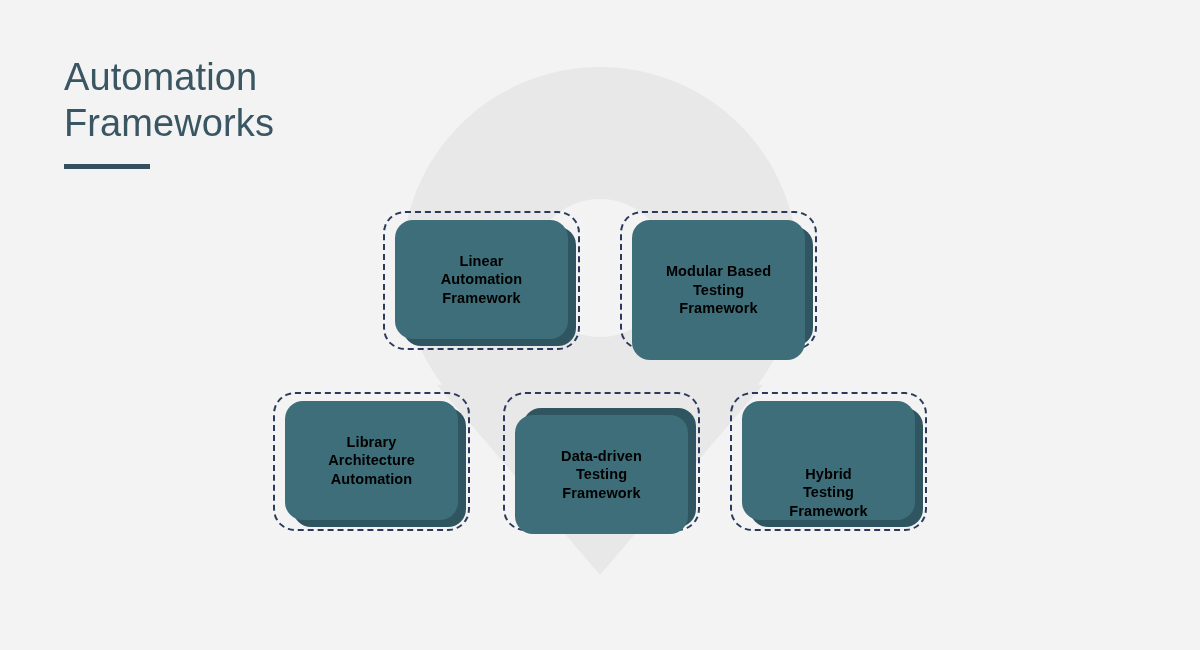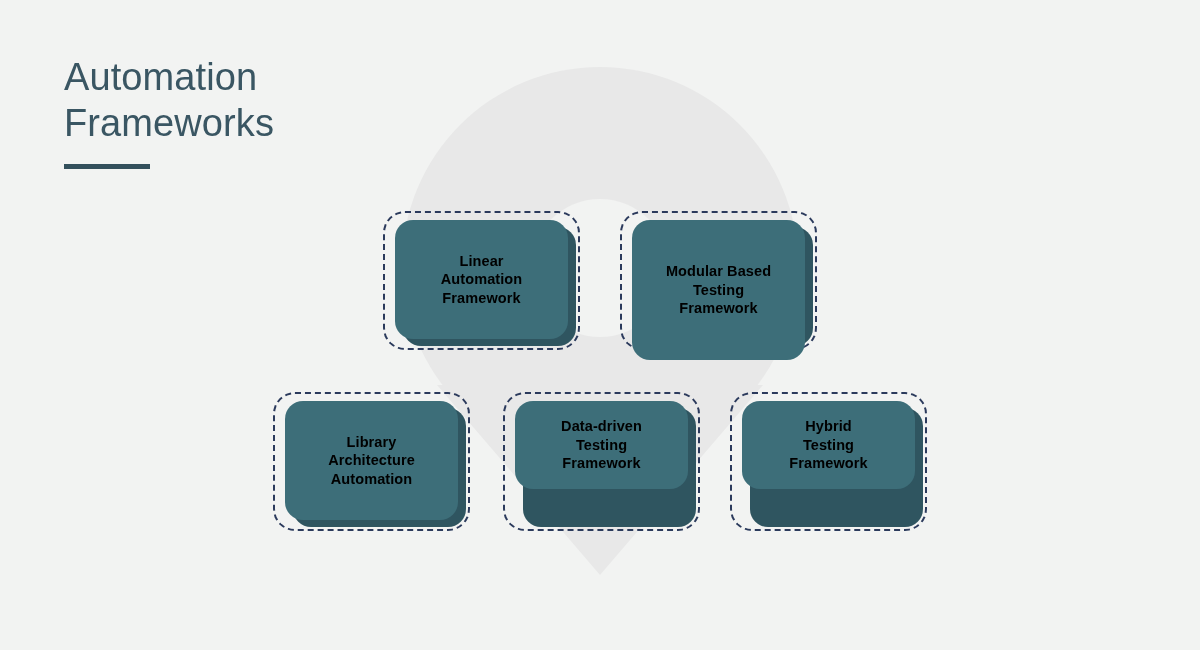--- a/index.html
+++ b/index.html
@@ -137,28 +137,28 @@
       <div class="card-shadow" style="left: 20px; top: 16px; width: 173px; height: 119px;"></div>
       <div class="card-body" style="left: 12px; top: 9px; width: 173px; height: 119px;">
         <div class="card-label">Library
 Architecture
 Automation</div>
       </div>
     </div>
     <div class="card-slot" style="left: 503px; top: 392px; width: 197px; height: 139px;">
       <div class="dashed-frame"></div>
       <div class="card-shadow" style="left: 20px; top: 16px; width: 173px; height: 119px;"></div>
-      <div class="card-body" style="left: 12px; top: 9px; width: 173px; height: 88px; align-items: center;">
+      <div class="card-body" style="left: 12px; top: 23px; width: 173px; height: 119px; align-items: center;">
         <div class="card-label">Data-driven
 Testing
 Framework</div>
       </div>
     </div>
     <div class="card-slot" style="left: 730px; top: 392px; width: 197px; height: 139px;">
       <div class="dashed-frame"></div>
       <div class="card-shadow" style="left: 20px; top: 16px; width: 173px; height: 119px;"></div>
-      <div class="card-body" style="left: 12px; top: 9px; width: 173px; height: 88px;">
+      <div class="card-body" style="left: 12px; top: 9px; width: 173px; height: 119px; align-items: flex-end;">
         <div class="card-label">Hybrid
 Testing
 Framework</div>
       </div>
     </div>
   </div>
 
 </body></html>

